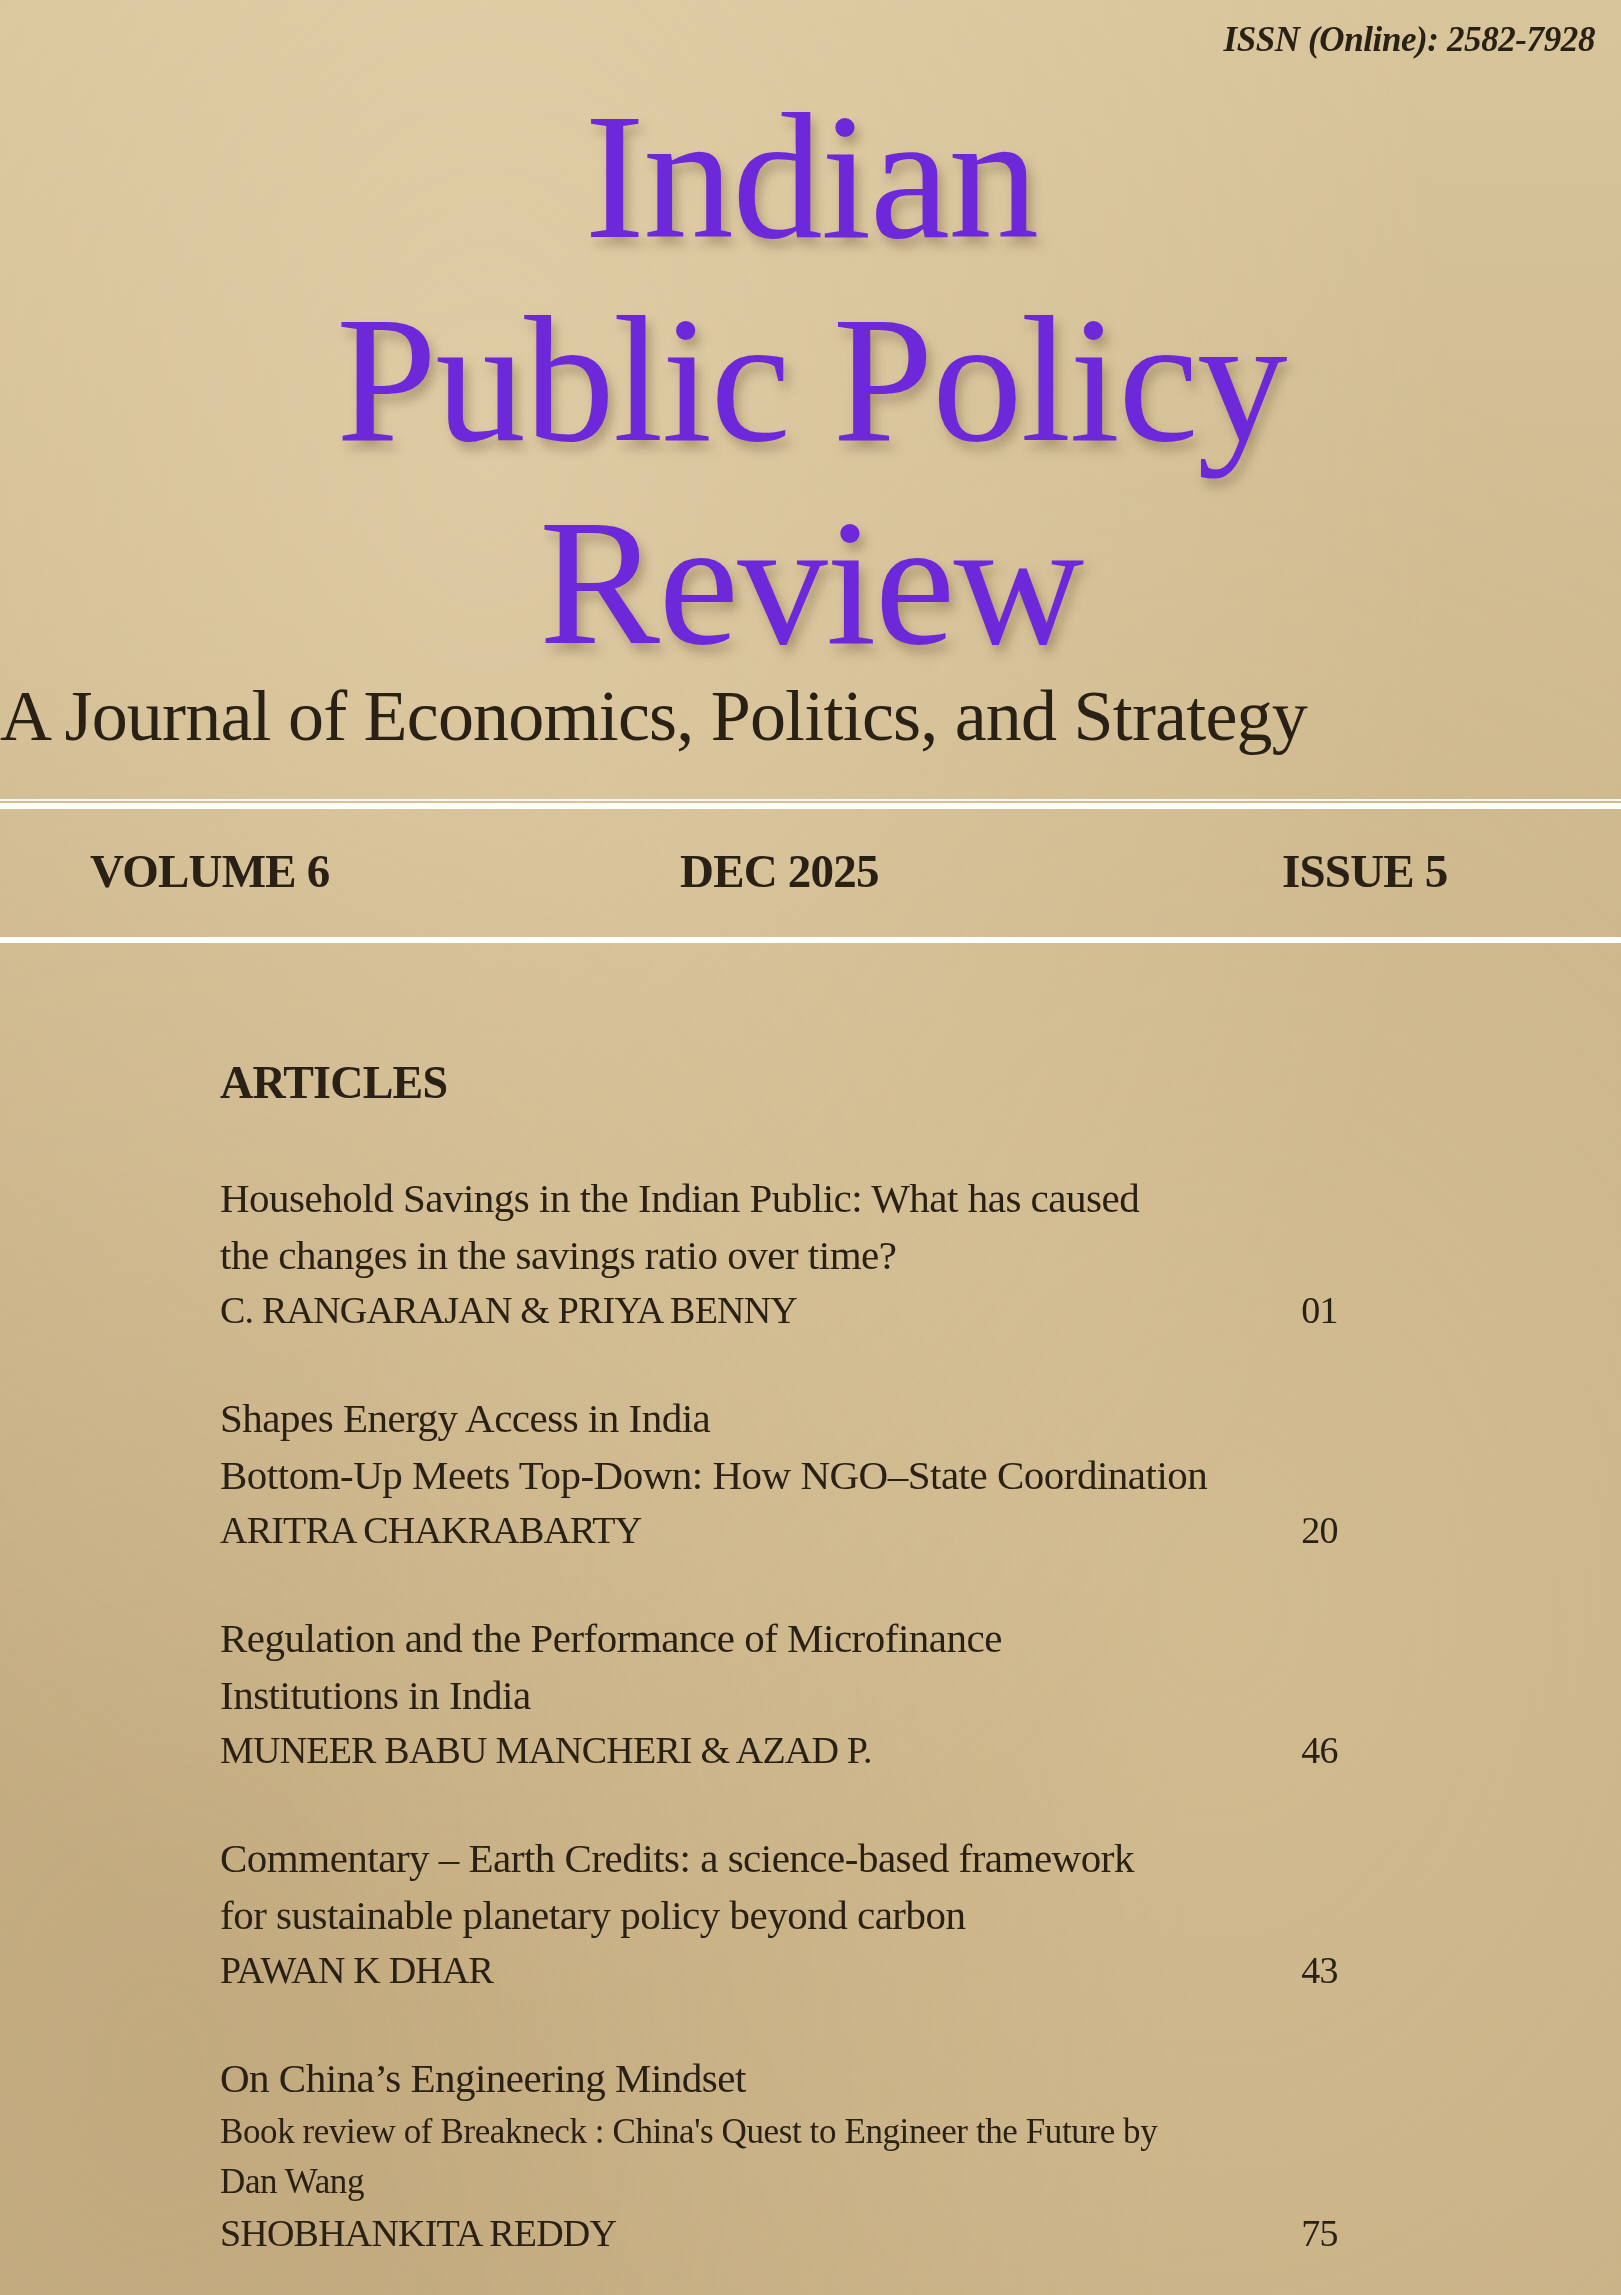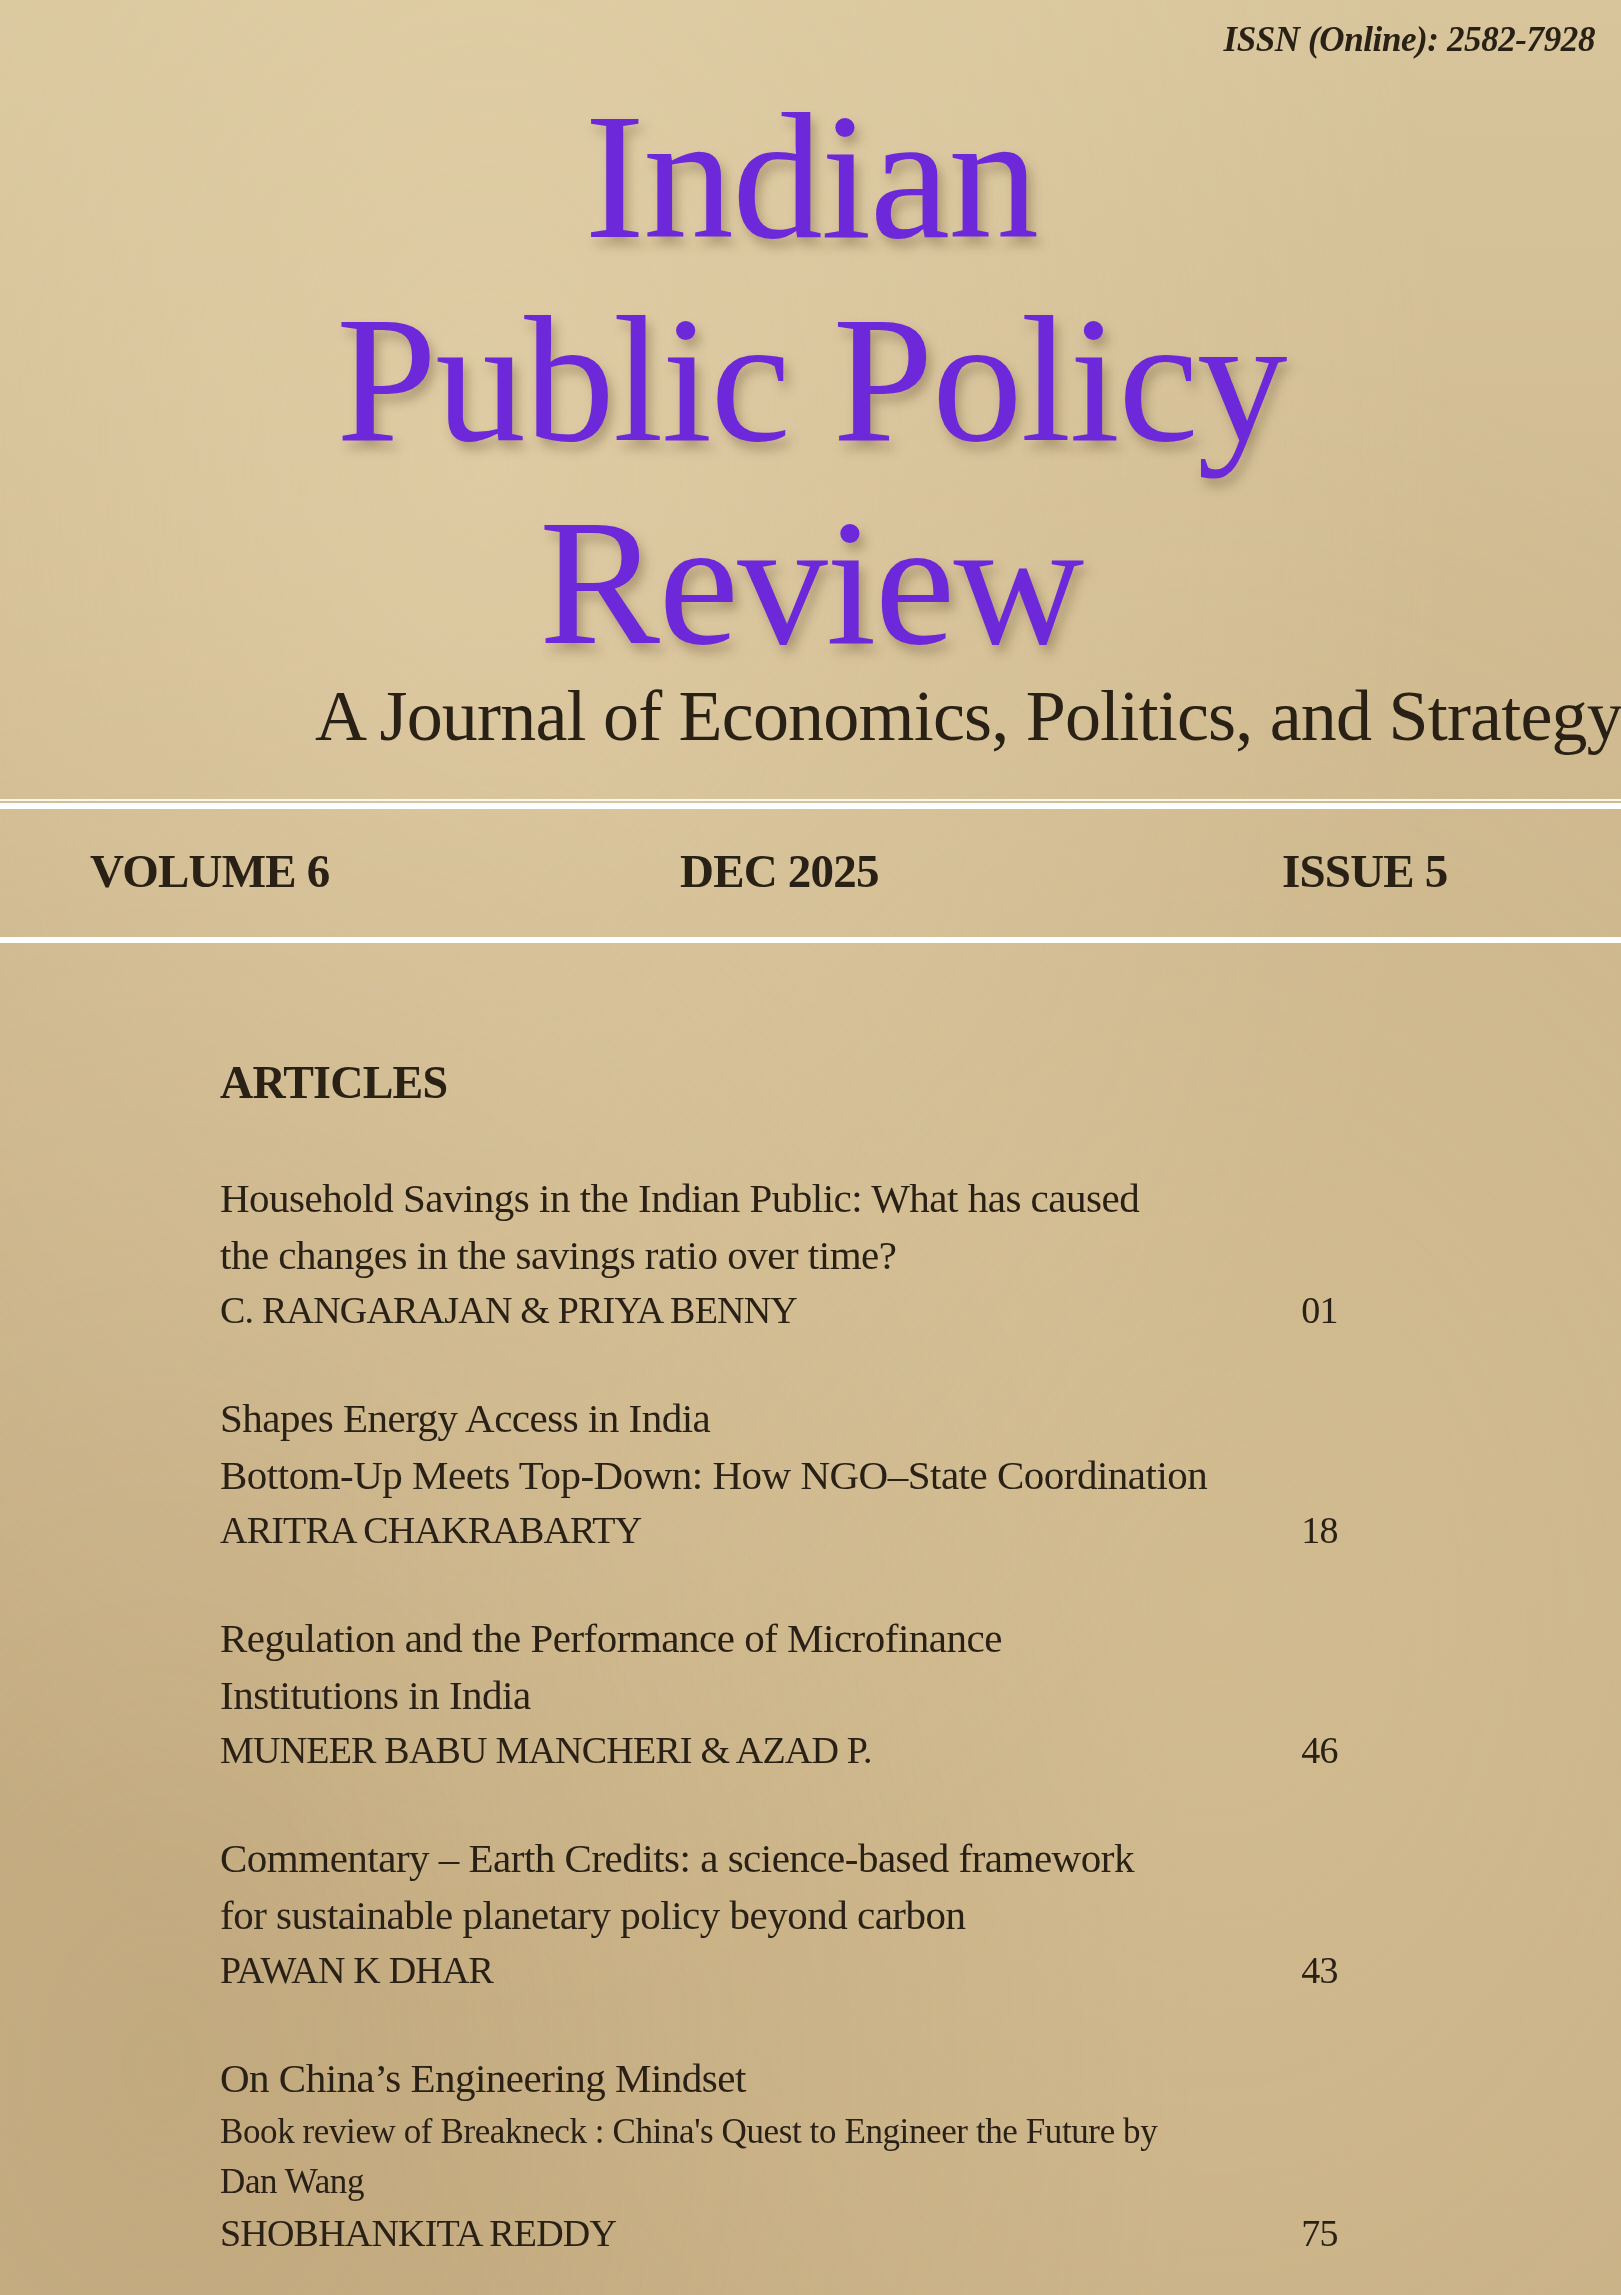--- a/index.html
+++ b/index.html
@@ -26,21 +26,21 @@
   }
   .title-line {
     display: block;
     font-size: 181px; line-height: 203px;
     color: #6d28d9;
     text-shadow: 4.7px 7.9px 11px rgba(90,70,40,0.35);
     letter-spacing: -1.6px;
   }
   .subtitle {
     position: absolute; left: 0; right: 0; top: 675px;
-    text-align: right; font-size: 72px; letter-spacing: -0.8px;
+    text-align: left; font-size: 72px; letter-spacing: -0.8px;
   }
   .rule-top-thin { position: absolute; left: 0; right: 0; top: 799px; height: 2.4px; background: #fbf7ee; }
   .rule-top-thick { position: absolute; left: 0; right: 0; top: 803px; height: 5.5px; background: #ffffff; }
   .rule-bottom { position: absolute; left: 0; right: 0; top: 937px; height: 5.5px; background: #ffffff; }
   .issue-bar {
     position: absolute; left: 0; right: 0; top: 844px; height: 71px;
     font-size: 47px; font-weight: bold; letter-spacing: -0.8px;
   }
   .issue-bar span { position: absolute; top: 0; }
   .vol { left: 90px; }
@@ -89,21 +89,21 @@
       <span>C. RANGARAJAN &amp; PRIYA BENNY</span>
       <span class="entry-page">01</span>
     </div>
   </div>
 
   <div class="entry">
     <div class="entry-title">Shapes Energy Access in India</div>
     <div class="entry-title">Bottom-Up Meets Top-Down: How NGO–State Coordination</div>
     <div class="entry-author-row">
       <span>ARITRA CHAKRABARTY</span>
-      <span class="entry-page">18</span>
+      <span class="entry-page">20</span>
     </div>
   </div>
 
   <div class="entry">
     <div class="entry-title">Regulation and the Performance of Microfinance</div>
     <div class="entry-title">Institutions in India</div>
     <div class="entry-author-row">
       <span>MUNEER BABU MANCHERI &amp; AZAD P.</span>
       <span class="entry-page">46</span>
     </div>

